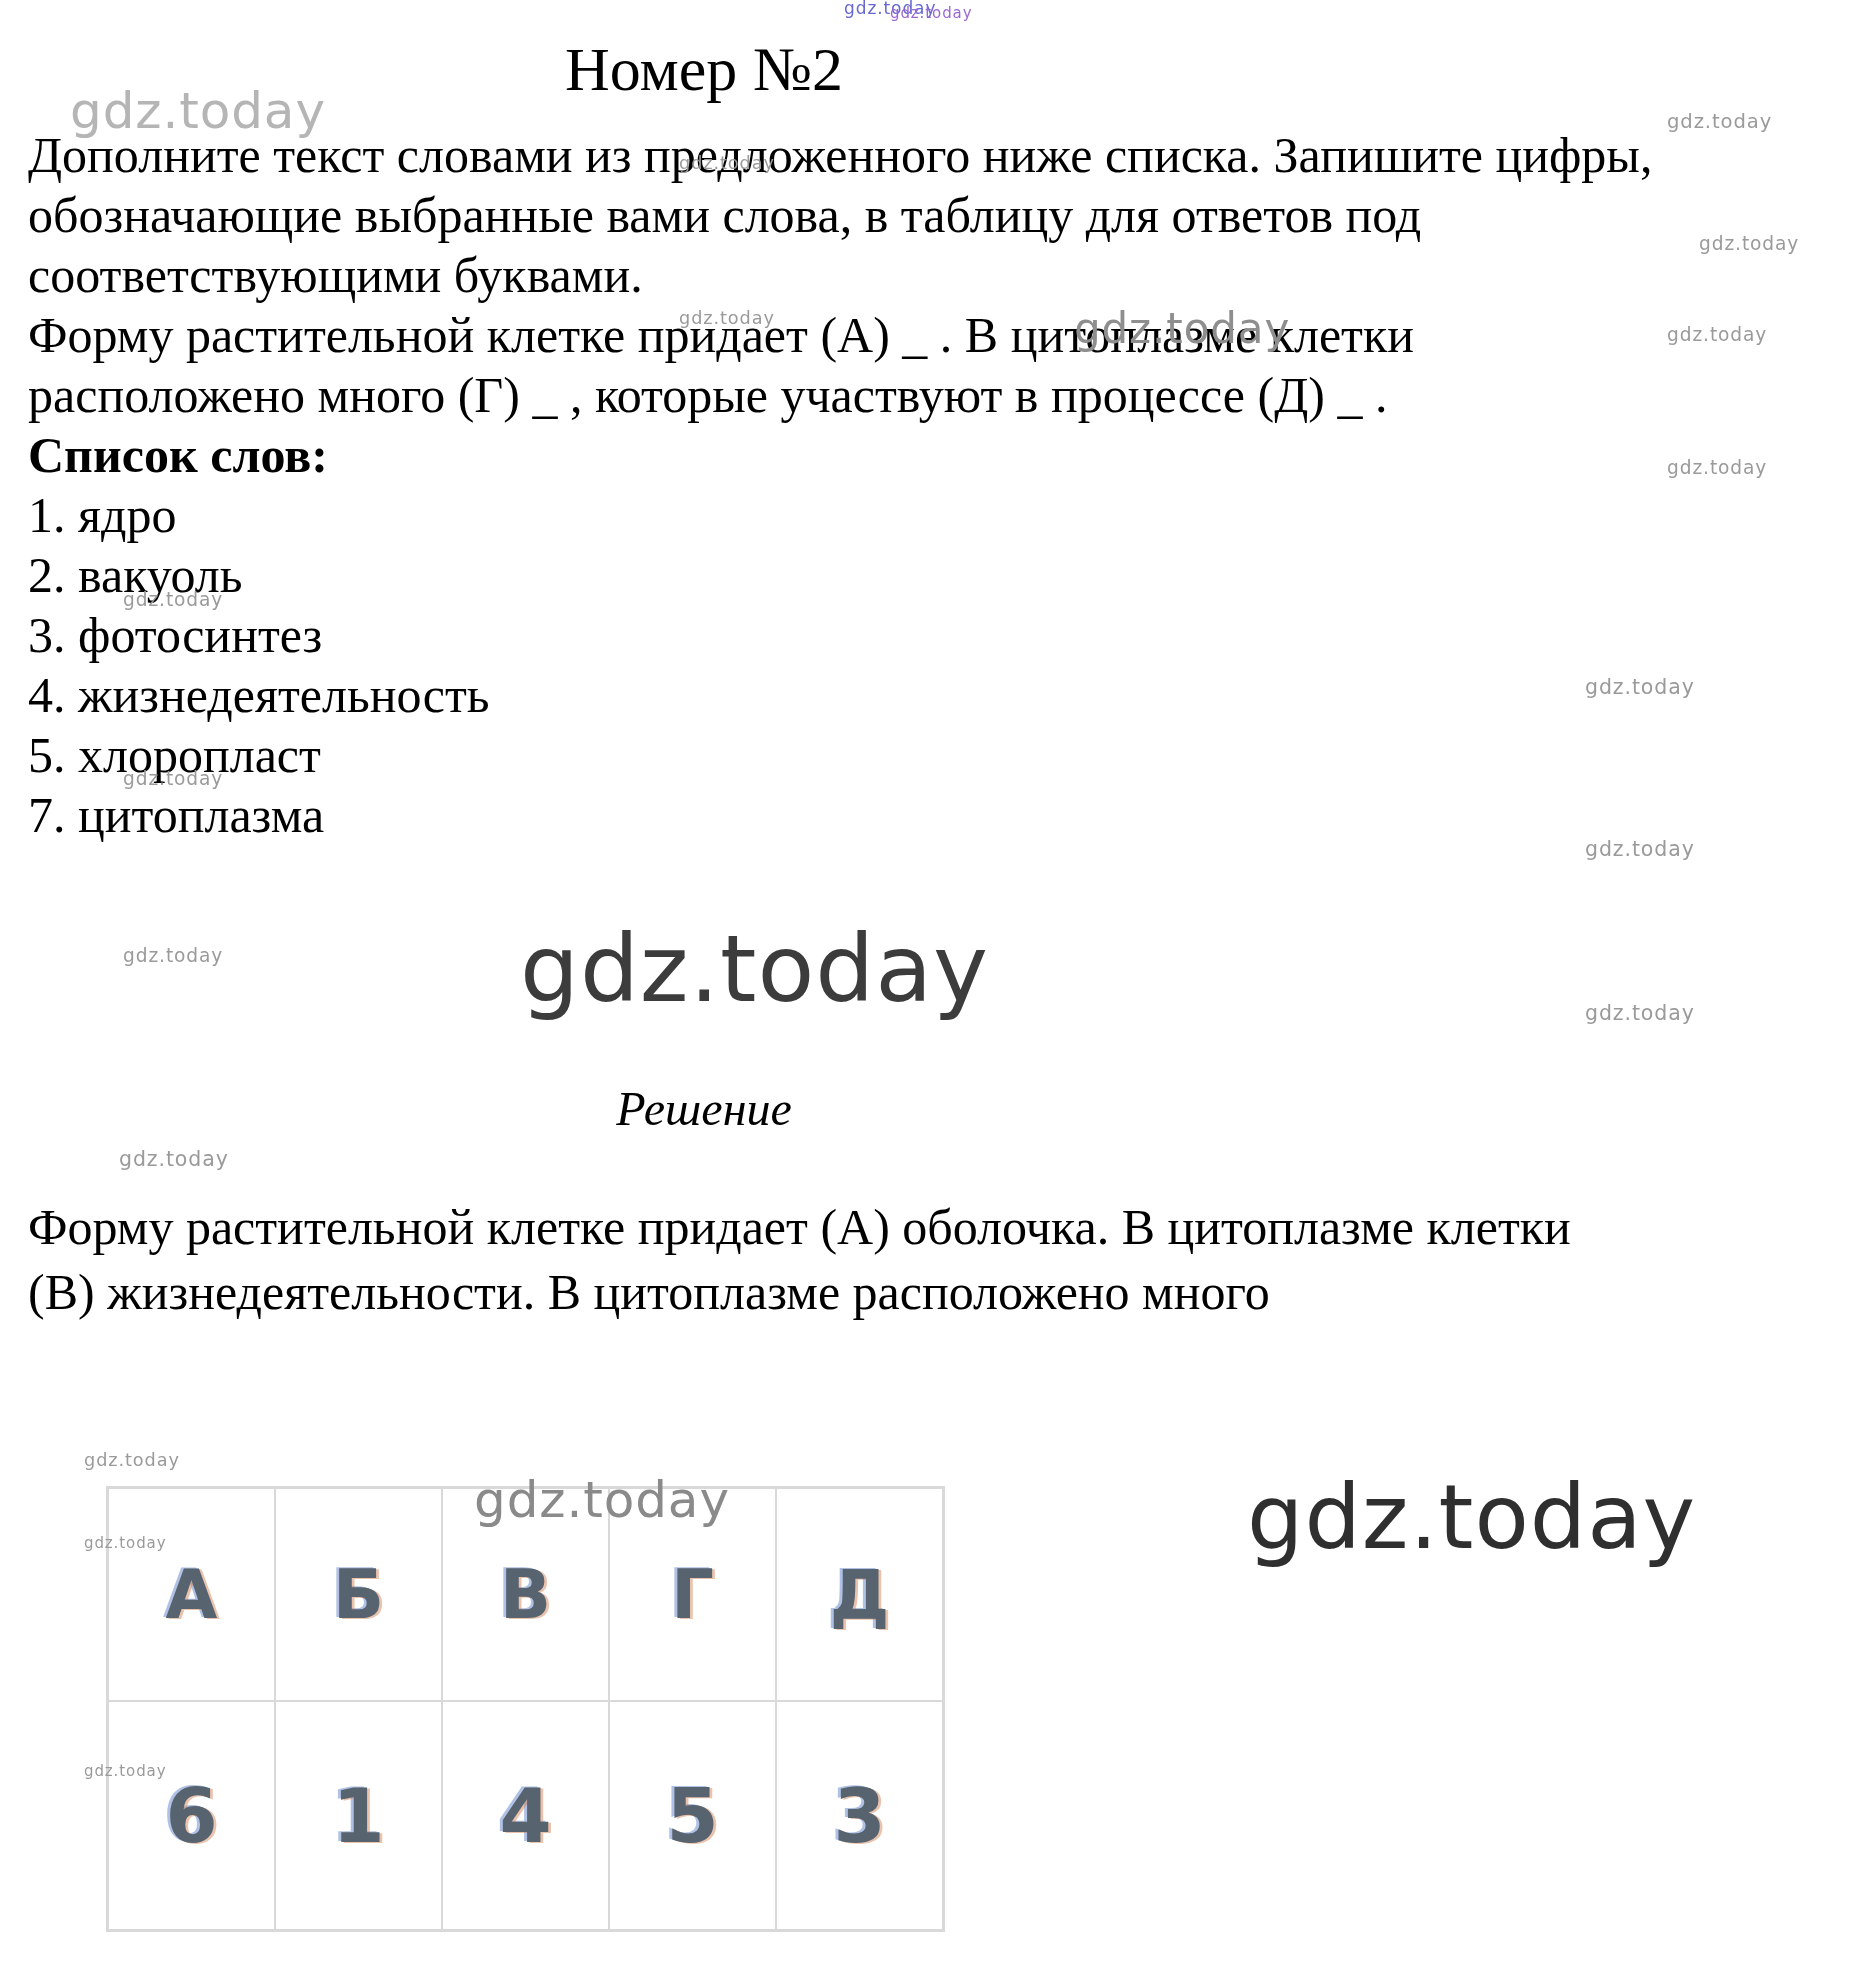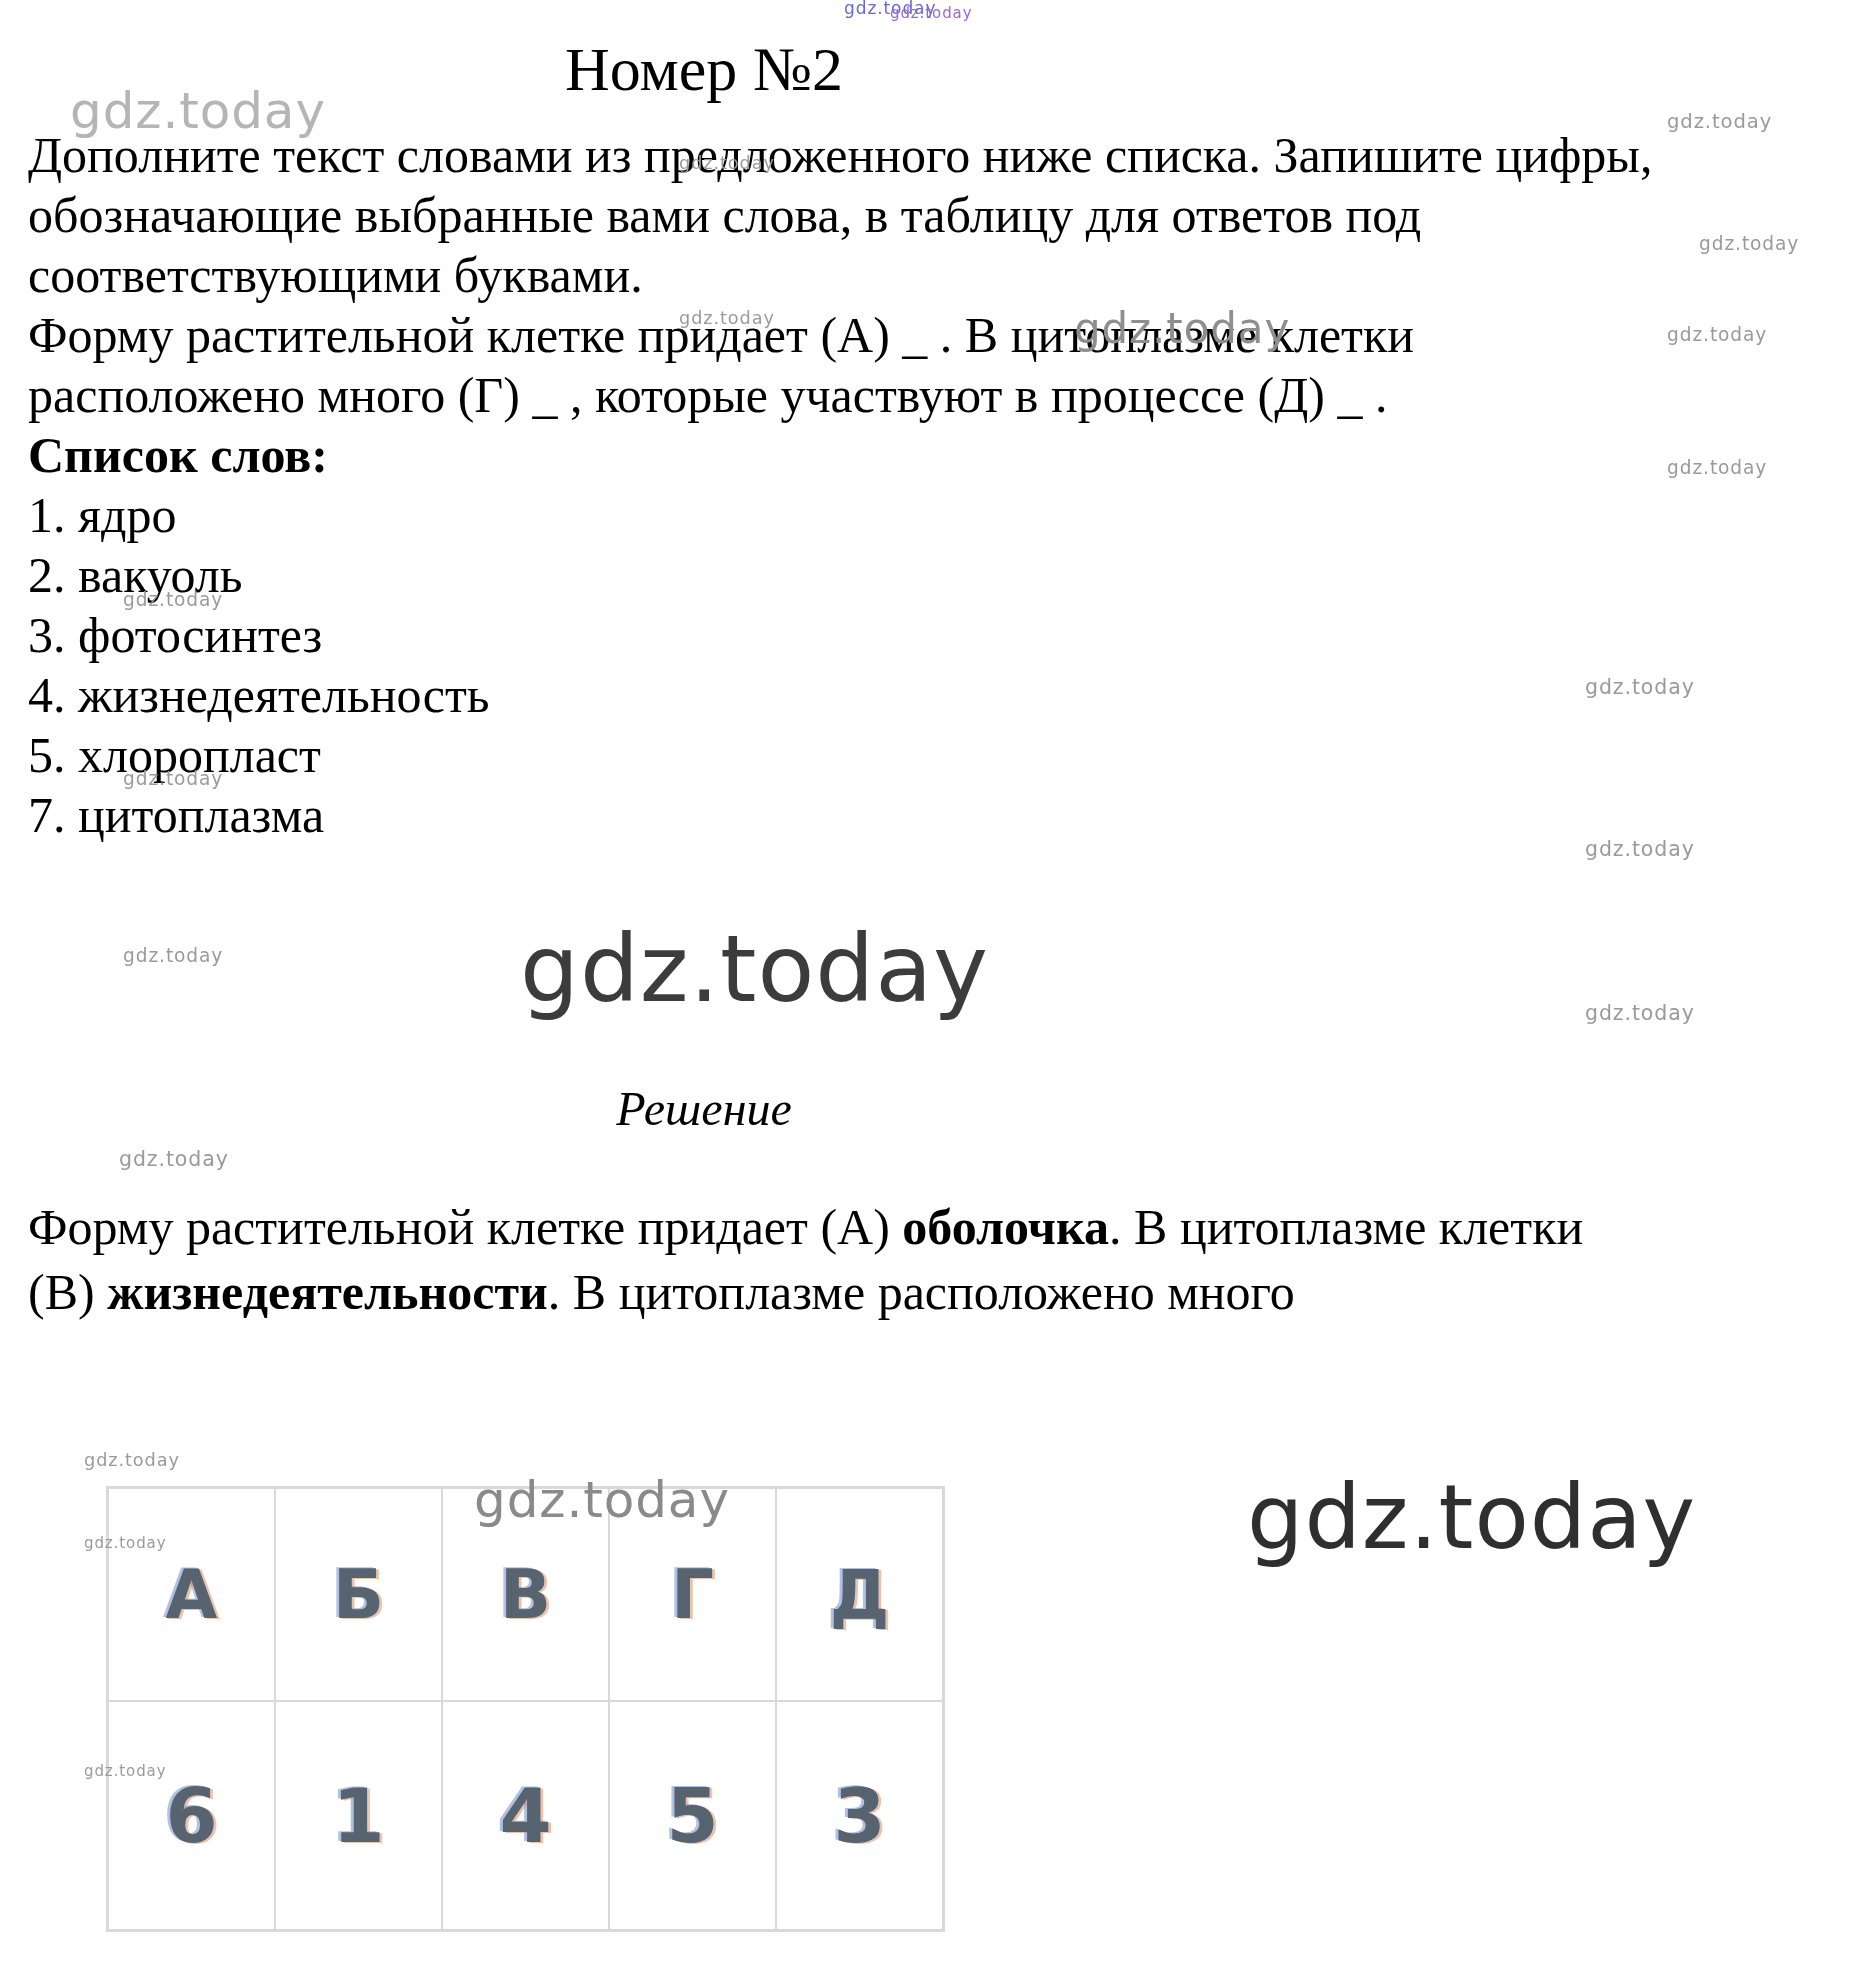--- a/index.html
+++ b/index.html
@@ -22,21 +22,21 @@
   .line{font-size:50px;line-height:60px;white-space:nowrap;}
   .bold{font-weight:bold;}
   .solution-title{
     position:absolute;top:1081px;left:0;width:1408px;
     text-align:center;font-size:48px;font-style:italic;
   }
   .solution-block{
     position:absolute;top:1195px;left:28px;width:1844px;
   }
   .sline{font-size:50px;line-height:65px;white-space:nowrap;}
-  .b{font-weight:bold;}
+  .b{font-weight:normal;}
 
   .answer-table{
     position:absolute;left:106px;top:1486px;
     display:grid;
     grid-template-columns:repeat(5,167px);
     grid-template-rows:213px 229px;
     border:2.8px solid #d9d9d9;
     background:#fff;
   }
   .cell{

